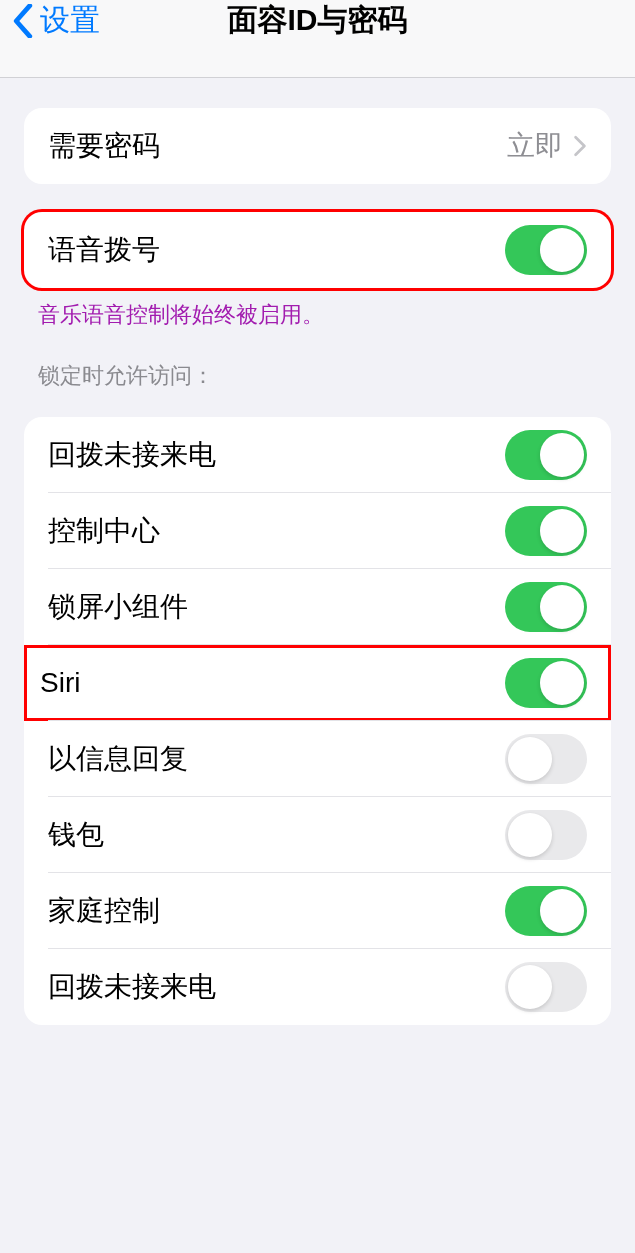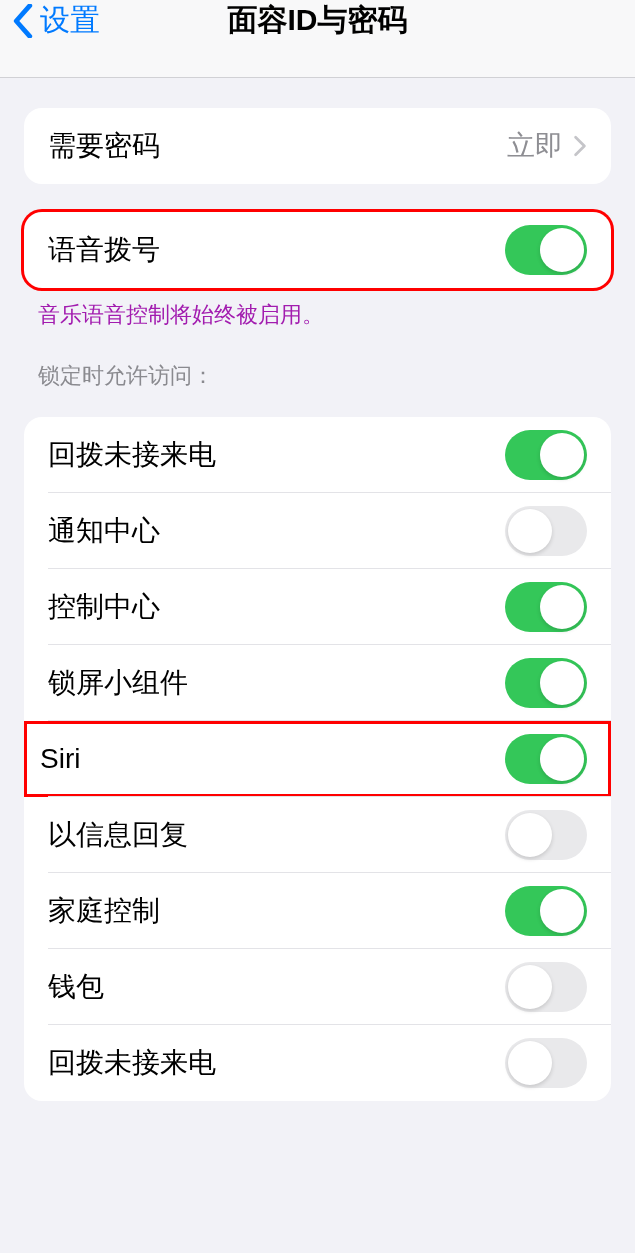--- a/index.html
+++ b/index.html
@@ -177,26 +177,20 @@
   <div class="section-header">锁定时允许访问：</div>
   <div class="group tight" id="lock-access-group">
 
   <div class="row">
         <div class="row-label">回拨未接来电</div>
         <div class="toggle on">
           <div class="toggle-knob"></div>
         </div>
       </div>
       <div class="row">
-        <div class="row-label">通知中心</div>
-        <div class="toggle off">
-          <div class="toggle-knob"></div>
-        </div>
-      </div>
-      <div class="row">
         <div class="row-label">控制中心</div>
         <div class="toggle on">
           <div class="toggle-knob"></div>
         </div>
       </div>
       <div class="row">
         <div class="row-label">锁屏小组件</div>
         <div class="toggle on">
           <div class="toggle-knob"></div>
         </div>
@@ -207,32 +201,32 @@
           <div class="toggle-knob"></div>
         </div>
       </div>
       <div class="row">
         <div class="row-label">以信息回复</div>
         <div class="toggle off">
           <div class="toggle-knob"></div>
         </div>
       </div>
       <div class="row">
-        <div class="row-label">家庭控制</div>
-        <div class="toggle on">
-          <div class="toggle-knob"></div>
-        </div>
-      </div>
-      <div class="row">
         <div class="row-label">钱包</div>
         <div class="toggle off">
           <div class="toggle-knob"></div>
         </div>
       </div>
       <div class="row">
+        <div class="row-label">家庭控制</div>
+        <div class="toggle on">
+          <div class="toggle-knob"></div>
+        </div>
+      </div>
+      <div class="row">
         <div class="row-label">回拨未接来电</div>
         <div class="toggle off">
           <div class="toggle-knob"></div>
         </div>
       </div>
     </div>
 
 </div>
 
 </body></html>

